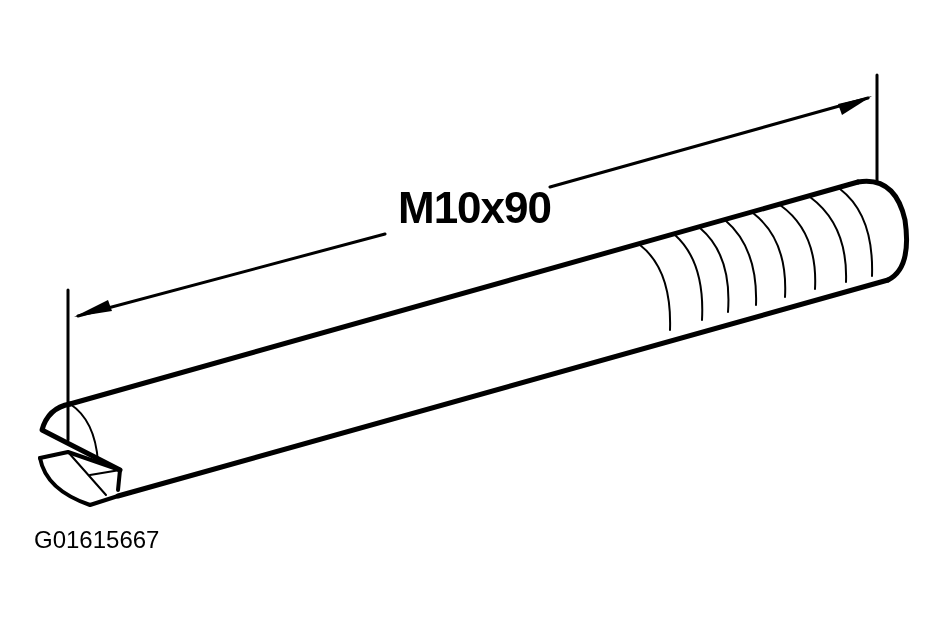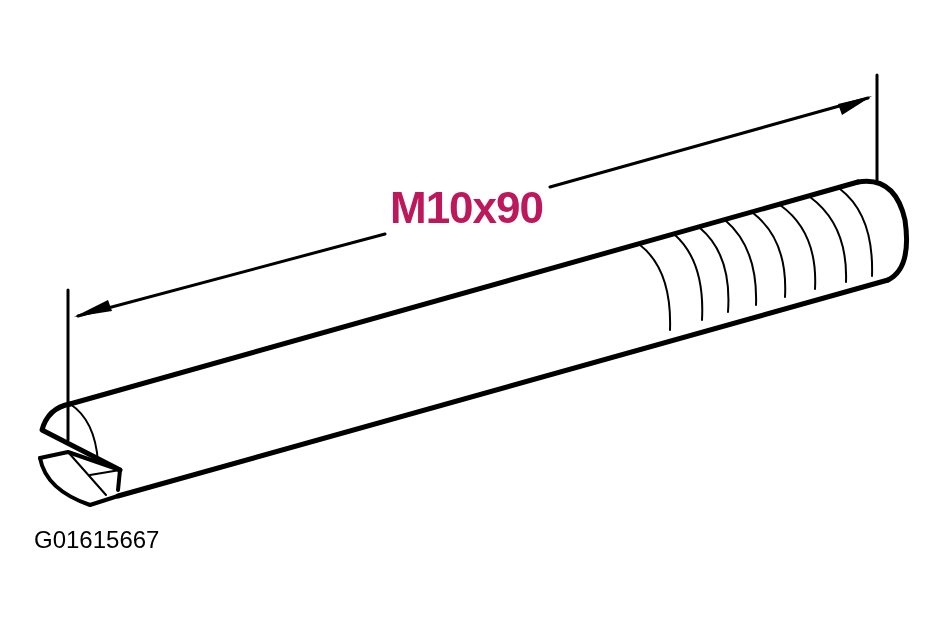--- a/index.html
+++ b/index.html
@@ -1,20 +1,20 @@
 <!DOCTYPE html>
 <html><head>
   <meta charset="utf-8">
   <style>
     html, body { margin: 0; padding: 0; background: #ffffff; }
     body { width: 946px; height: 626px; position: relative; overflow: hidden;
            font-family: "Liberation Sans", sans-serif; }
     .canvas { position: absolute; left: 0; top: 0; width: 946px; height: 626px; }
-    .dim-label { position: absolute; left: 390px; top: 186px; font-size: 44px; font-weight: bold;
-                 color: #be185d; letter-spacing: -1px; line-height: 1; font-family: "Liberation Sans", sans-serif; }
+    .dim-label { position: absolute; left: 398px; top: 186px; font-size: 44px; font-weight: bold;
+                 color: #000000; letter-spacing: -1px; line-height: 1; font-family: "Liberation Sans", sans-serif; }
     .fig-id { position: absolute; left: 34px; top: 528px; font-size: 24px; color: #000;
               line-height: 1; font-family: "Liberation Sans", sans-serif; text-align: center; }
   </style>
 </head>
 <body>
 
 <div class="canvas">
   <svg width="946" height="626" viewBox="0 0 946 626">
     <g fill="none" stroke="#000" stroke-linecap="round" stroke-linejoin="round">
 

